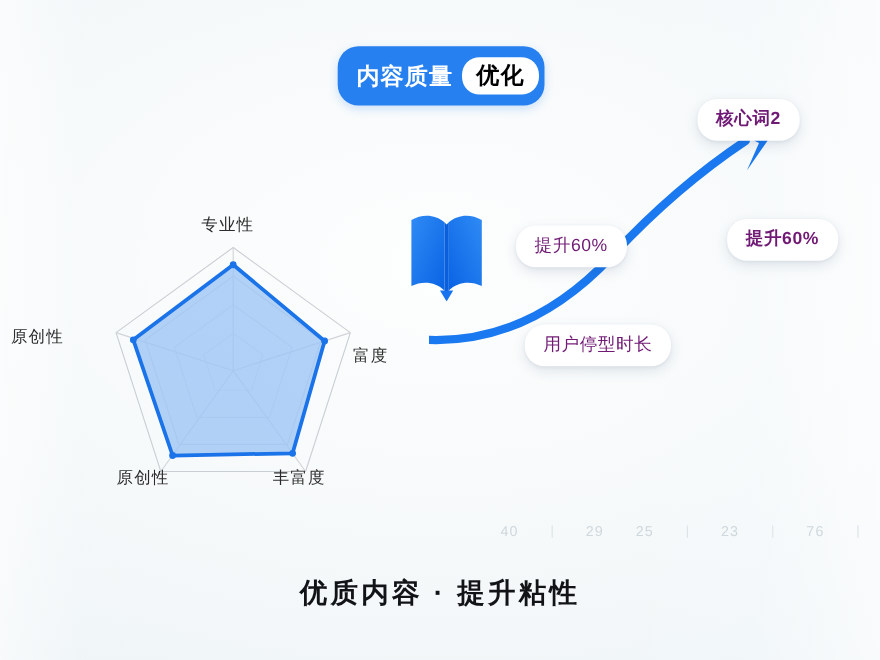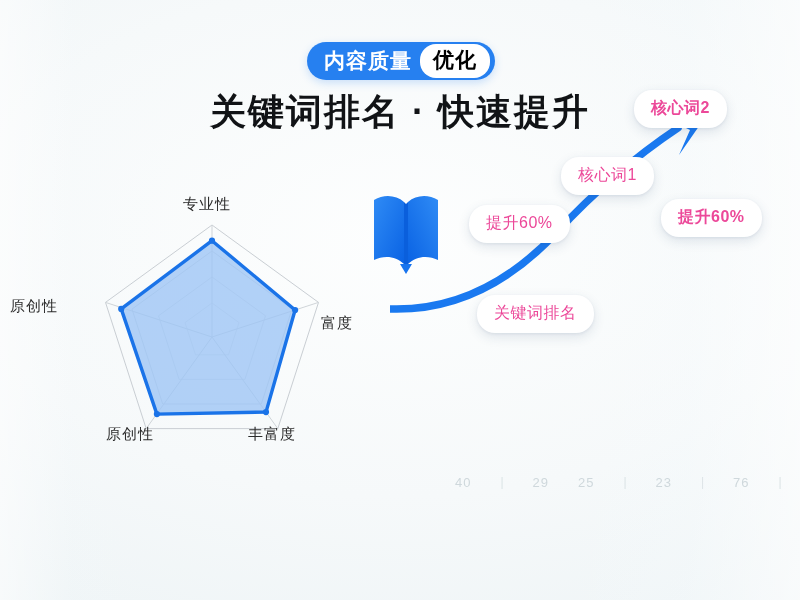--- a/index.html
+++ b/index.html
@@ -36,29 +36,28 @@
        rgba(255,255,255,0.00) 70%,
        rgba(246,251,253,0.25) 86%,
        rgba(255,255,255,0.60) 100%);
   }
 
   
   .badge {
     position: absolute;
     left: 307px;
     top: 42px;
-    height: 38px;
+    height: 54px;
     display: flex;
     align-items: center;
     background: #2680f0;
     border-radius: 19px;
     padding: 0 5px 0 17px;
     box-shadow: 0 3px 9px rgba(38,128,240,0.22);
     z-index: 6;
-    font-family: Liberation Serif, serif;
   }
   .badge-main {
     color: #ffffff;
     font-size: 21px;
     font-weight: 700;
     letter-spacing: 1px;
     line-height: 1;
     padding-right: 8px;
   }
   .badge-chip {
@@ -124,21 +123,21 @@
     z-index: 3;
   }
 
   
   .pill {
     position: absolute;
     background: #ffffff;
     border-radius: 18px;
     padding: 8px 17px 9px;
     font-size: 16px;
-    color: #ec4899;
+    color: #701a75;
     letter-spacing: 0.5px;
     white-space: nowrap;
     box-shadow: 0 4px 12px rgba(40,70,110,0.13), 0 1px 3px rgba(40,70,110,0.08);
     z-index: 5;
   }
   .pill.bold { font-weight: 700; }
 
   #pill-kw2   { left: 634px; top: 90px; }
   #pill-kw1   { left: 561px; top: 157px; }
   #pill-up-l  { left: 469px; top: 205px; }
@@ -195,21 +194,20 @@
 </head>
 <body>
 
 <div id="poster">
 
   <div class="badge">
     <span class="badge-main">内容质量</span>
     <span class="badge-chip">优化</span>
   </div>
 
-  <div class="headline">关键词排名 · 快速提升</div>
 
   <div id="radar-wrap">
     <svg width="345" height="270" viewBox="0 0 345 270">
 
       <g fill="none" stroke="#c9ced3" stroke-width="1">
         <polygon points="170,29 276.5,106.4 235.8,232.6 104.2,232.6 63.5,106.4"></polygon>
         <polygon points="170,55 250.0,113.1 219.3,208.0 120.7,208.0 90.0,113.1" stroke="#d3d8dc"></polygon>
         <polygon points="170,81 223.5,119.8 202.9,183.4 137.1,183.4 116.5,119.8" stroke="#d8dde0" opacity="0.9"></polygon>
         <polygon points="170,107 197.0,126.6 186.5,158.8 153.5,158.8 143.0,126.6" stroke="#dde1e4" opacity="0.85"></polygon>
       </g>
@@ -267,34 +265,31 @@
     <svg width="360" height="230" viewBox="0 0 360 230">
       <path d="M0 209 C62 211 118 184 166 133 C205 91 243 58 288 28" fill="none" stroke="#1a79f0" stroke-width="7.5" stroke-linecap="round"></path>
       <path d="M323 6 L276 18 L300 30 L289 55 Z" fill="#1a79f0"></path>
     </svg>
   </div>
 
   <div class="pill bold" id="pill-kw2">
     <span>核心词2</span>
   </div>
 
-  <div class="pill" id="pill-kw1">
-    <span>核心词1</span>
-  </div>
 
   <div class="pill" id="pill-up-l">
     <span>提升60%</span>
   </div>
 
   <div class="pill bold" id="pill-up-r">
     <span>提升60%</span>
   </div>
 
   <div class="pill" id="pill-dwell">
-    <span>关键词排名</span>
+    <span>用户停型时长</span>
   </div>
 
   <div id="ghost-axis">
     <span class="ghost-num">40</span>
     <span class="ghost-gap"></span>
     <span class="ghost-tick">|</span>
     <span class="ghost-gap"></span>
     <span class="ghost-num">29</span>
     <span class="ghost-gap"></span>
     <span class="ghost-num">25</span>
@@ -306,14 +301,15 @@
     <span class="ghost-tick">|</span>
     <span class="ghost-gap"></span>
     <span class="ghost-num">76</span>
     <span class="ghost-gap"></span>
     <span class="ghost-tick">|</span>
     <span class="ghost-gap"></span>
     <span class="ghost-num">13</span>
   </div>
 
 
+  <div id="caption-footer">优质内容 · 提升粘性</div>
 
 </div>
 
 </body></html>

